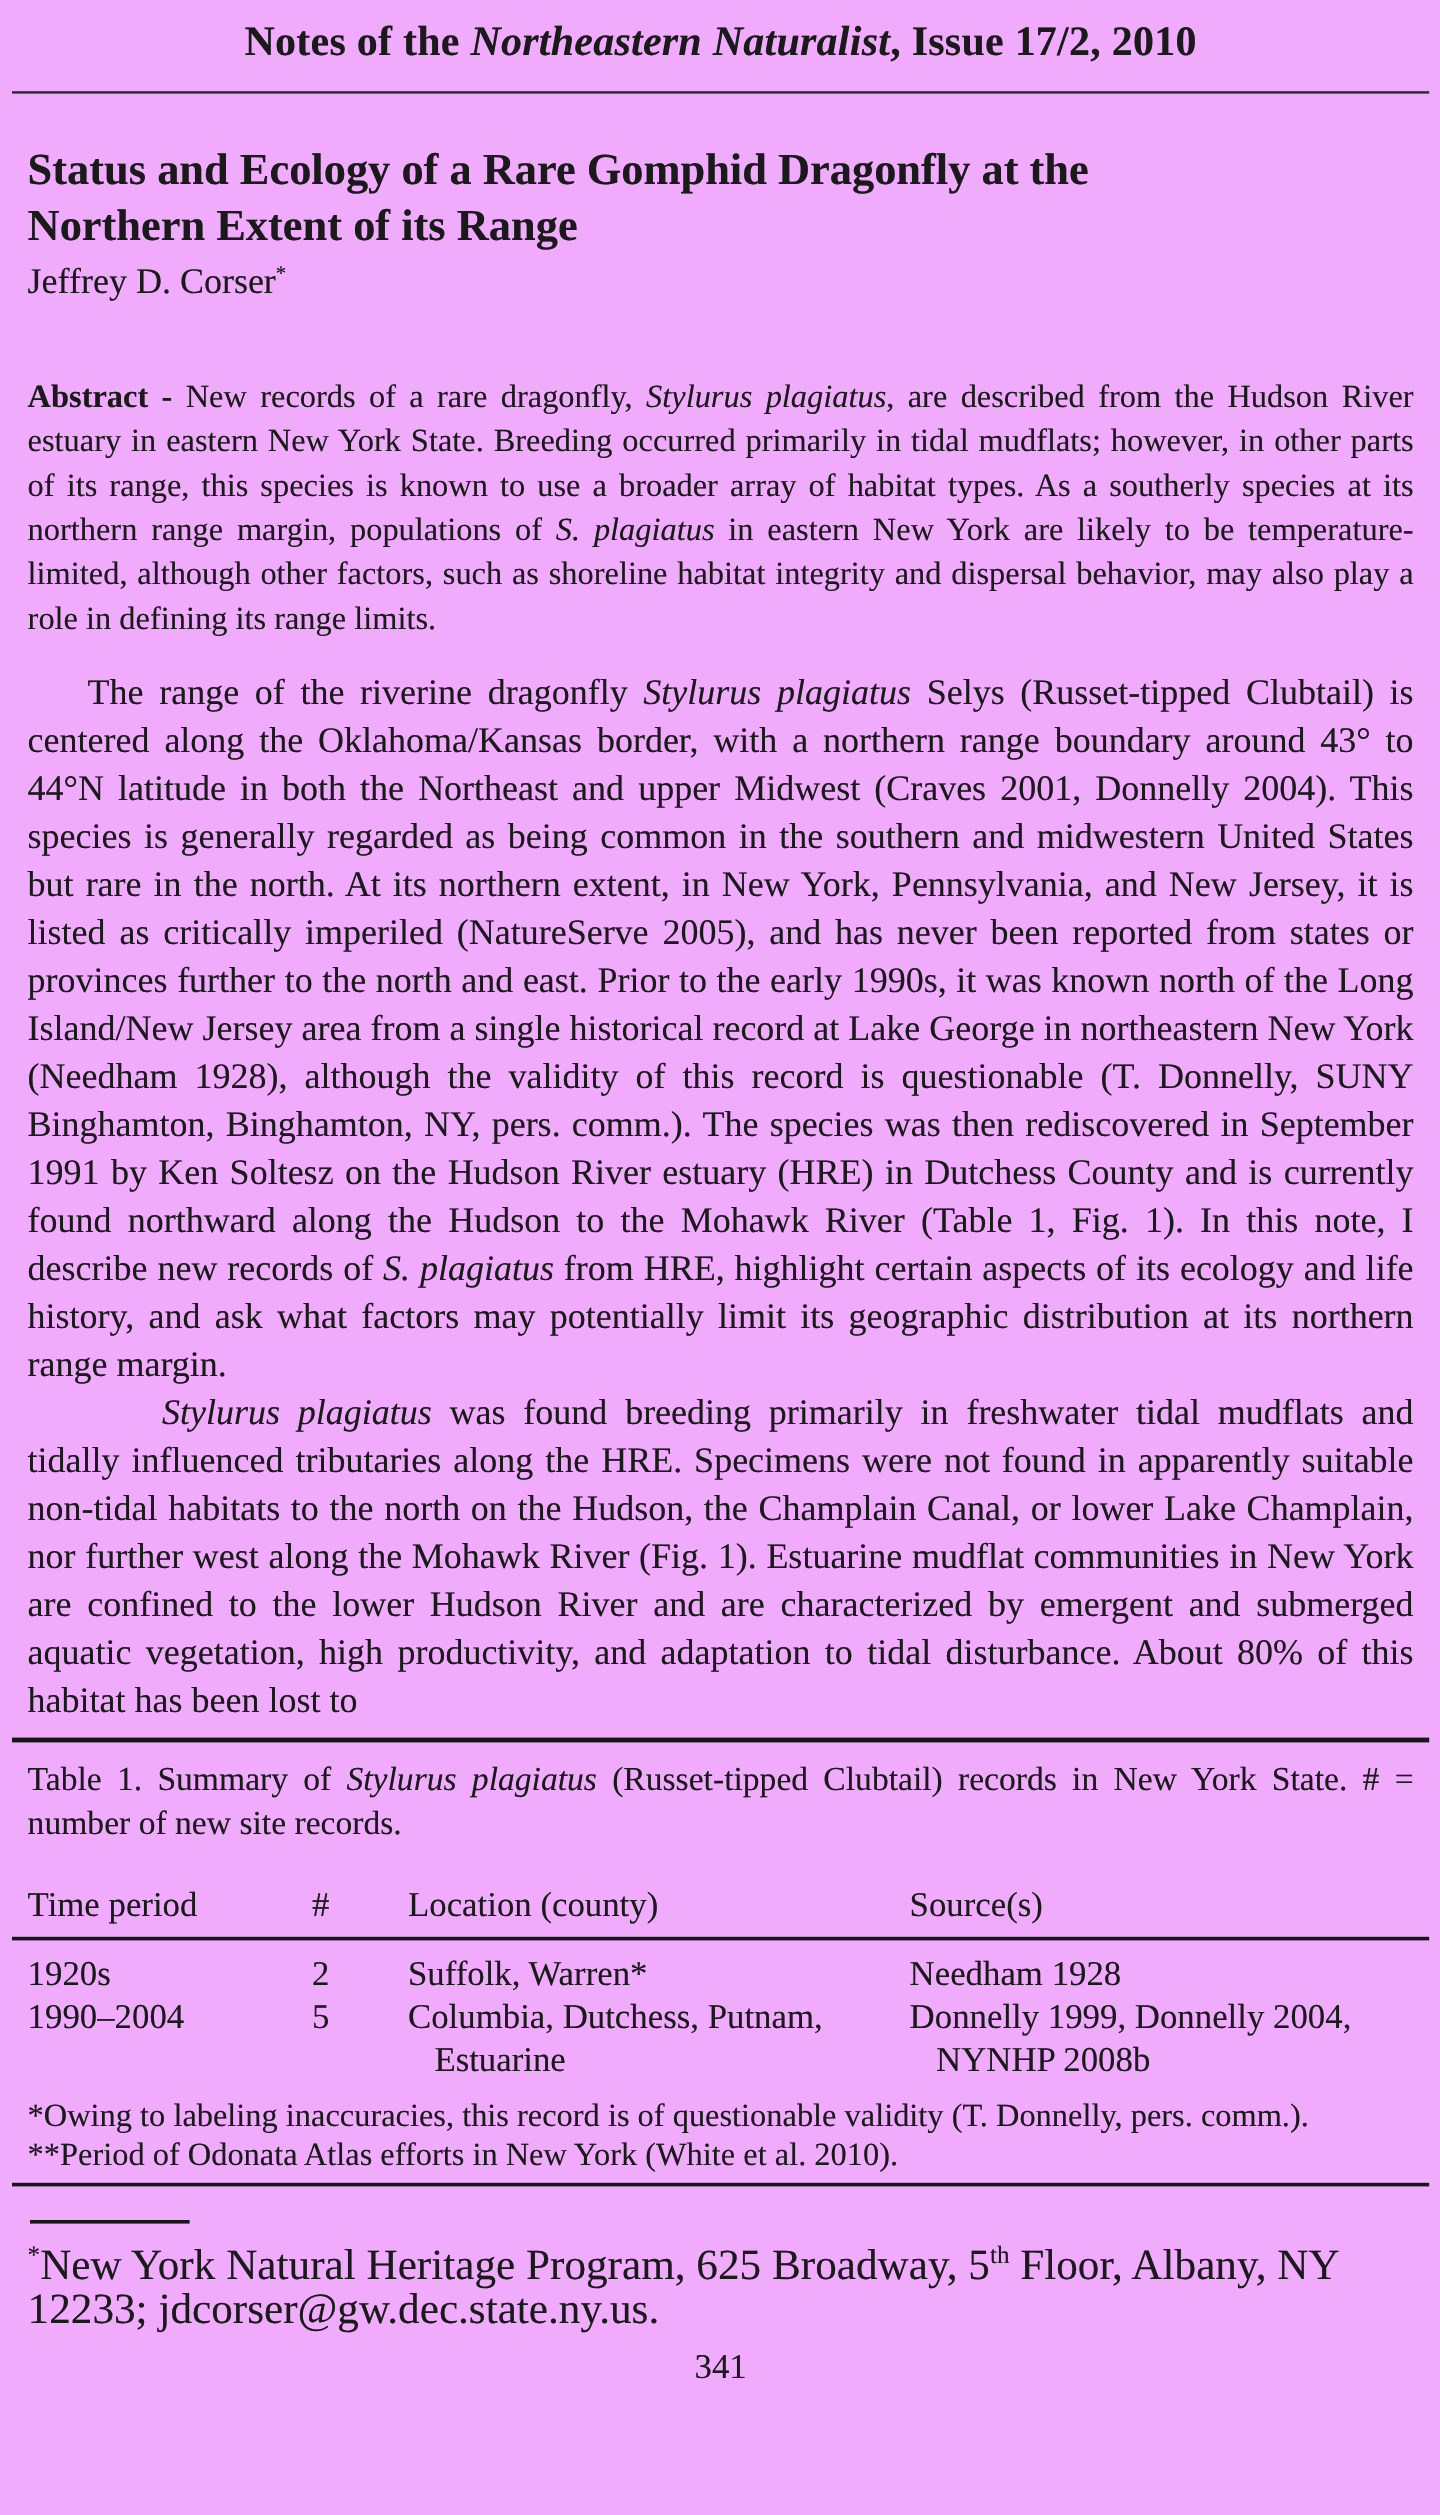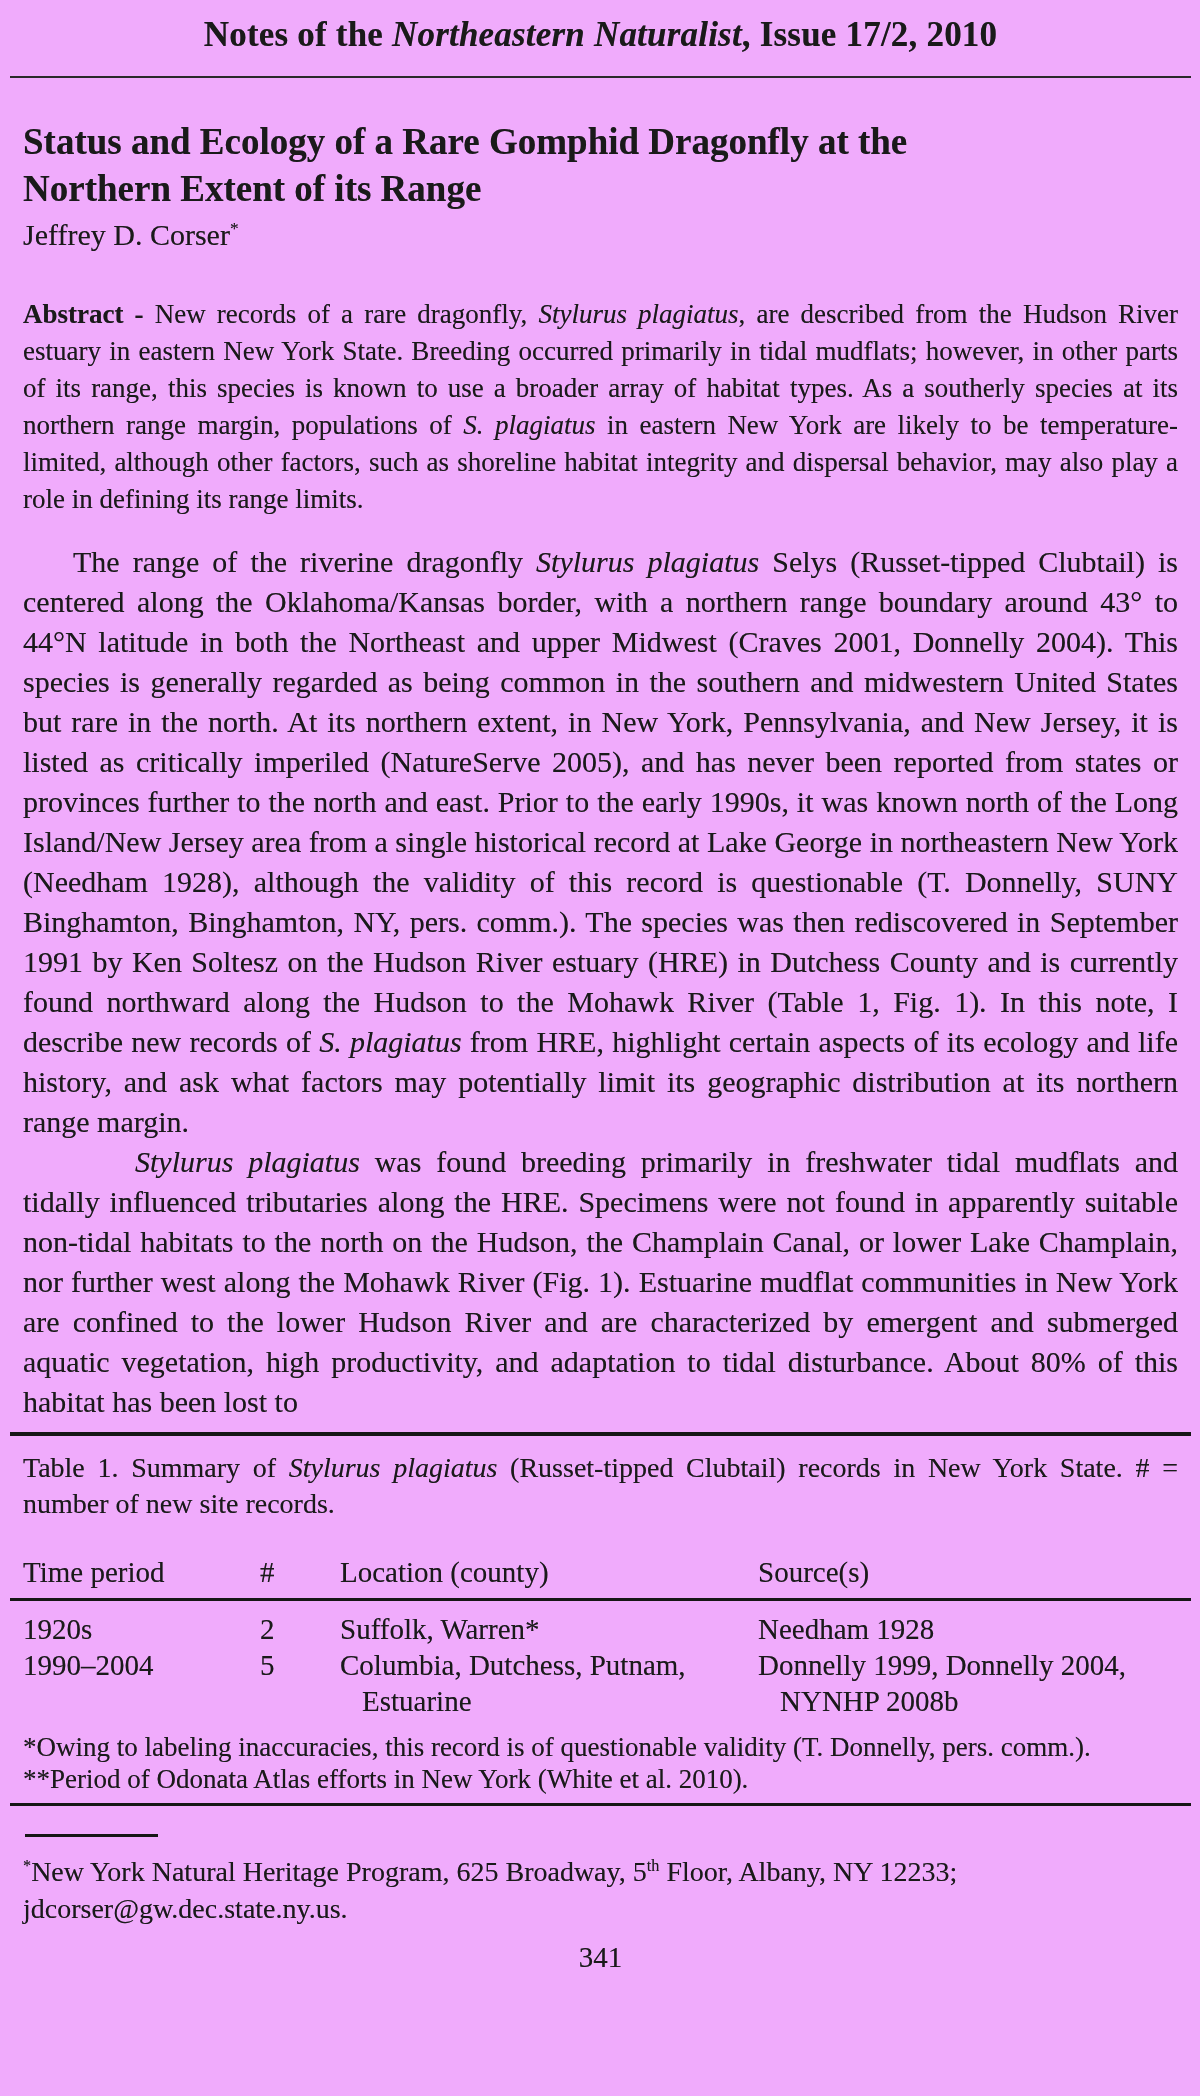--- a/index.html
+++ b/index.html
@@ -24,21 +24,21 @@
     line-height:1.2;
     letter-spacing:0.2px;
   }
   .rule-thin  { height:2px; background:#2a2a2a; margin:20px -13px 0 -13px; }
   .rule-thick { height:4px; background:#161616; margin:10px -13px 0 -13px; }
   .rule-mid   { height:3px; background:#161616; margin:8px -13px 0 -13px; }
   .title { margin-top:40px; font-size:37px; font-weight:bold; line-height:1.28; }
   .author { margin-top:5px; font-size:30px; }
   sup { font-size:0.58em; vertical-align:super; line-height:0; }
   .abstract {
-    margin-top:44px;
+    margin-top:60px;
     font-size:27px; line-height:37px;
     text-align:justify;
   }
   .abstract .label { font-weight:bold; }
   .bodytext {
     font-size:30px; line-height:40px;
     text-align:justify;
   }
   .para1 { margin-top:24px; text-indent:50px; }
   .para2 { text-indent:112px; }
@@ -47,21 +47,21 @@
     font-size:28px; line-height:36px;
     text-align:justify;
   }
   .tbl { margin-top:32px; font-size:29px; line-height:36px; }
   .trow { display:grid; grid-template-columns:237px 80px 418px 1fr; }
   .thead-rule { height:3px; background:#161616; margin:8px -13px 0 -13px; }
   .tbody { margin-top:10px; }
   .cell-line2 { padding-left:22px; }
   .tfoot { margin-top:12px; font-size:27px; line-height:32px; }
   .fn-sep { width:133px; height:3px; background:#161616; margin-top:28px; margin-left:2px; }
-  .affiliation { margin-top:16px; font-size:28px; line-height:37px; }
+  .affiliation { margin-top:16px; font-size:36px; line-height:37px; }
   .page-number { margin-top:14px; text-align:center; font-size:29px; }
 </style>
 </head>
 <body>
 
 <div class="page">
 
   <div class="running-head"><span>Notes of the </span><span class="i">Northeastern Naturalist</span><span>, Issue 17/2, 2010</span></div>
 
   <div class="rule-thin"></div>

